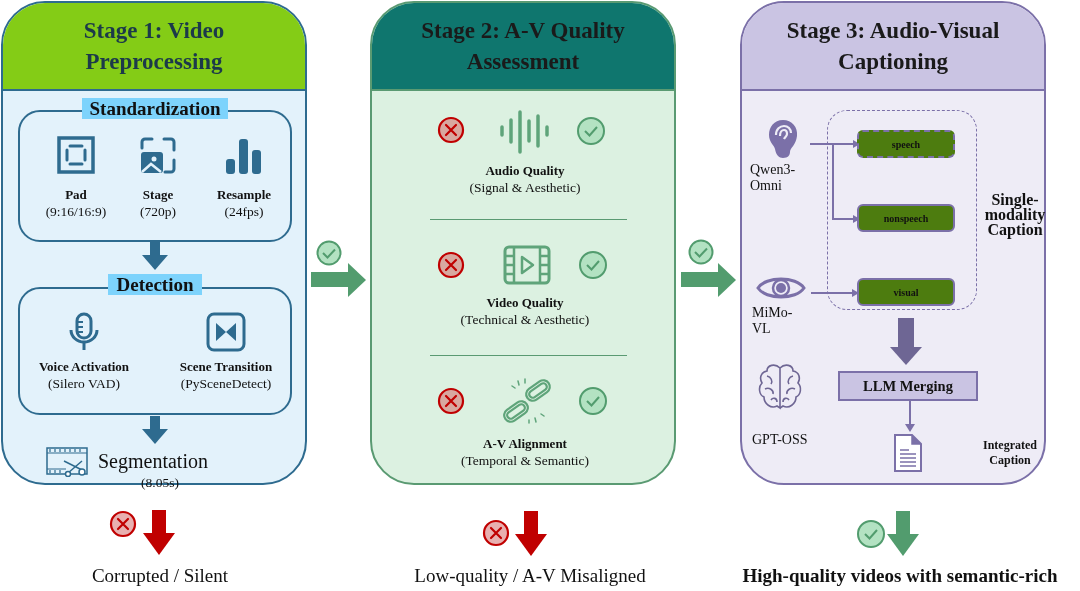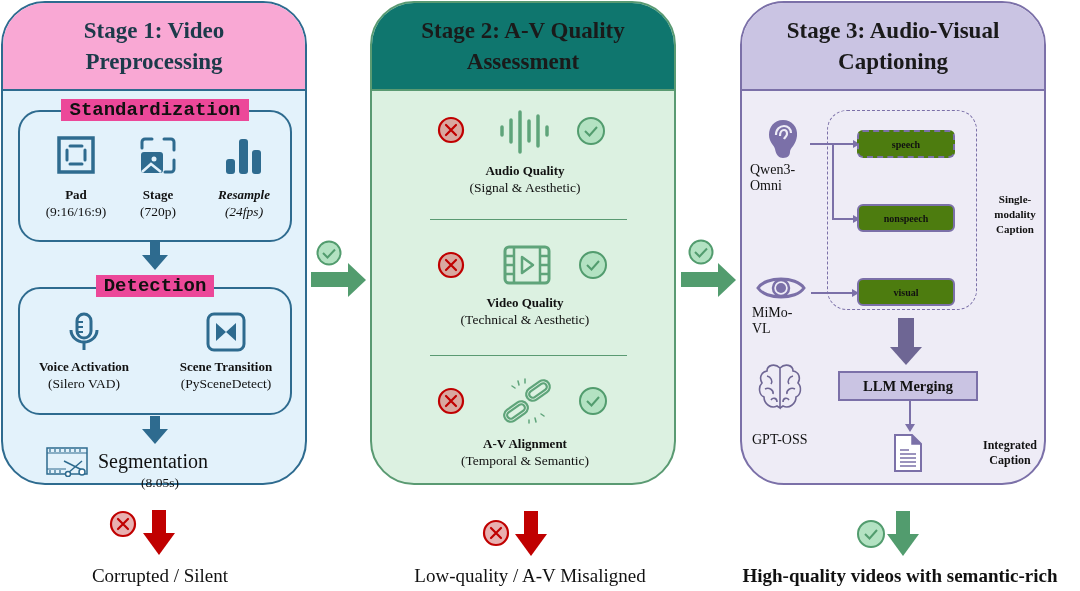--- a/index.html
+++ b/index.html
@@ -1,28 +1,28 @@
 <!DOCTYPE html>
 <html><head>
 <meta charset="utf-8">
 <style>
   html,body{margin:0;padding:0;background:#ffffff;}
   body{width:1080px;height:591px;position:relative;overflow:hidden;font-family:"Liberation Serif","DejaVu Serif",serif;color:#111;}
   .abs{position:absolute;}
   .panel{position:absolute;border-radius:44px;overflow:hidden;box-sizing:border-box;}
   .panel-head{position:absolute;left:0;right:0;top:0;display:flex;align-items:center;justify-content:center;text-align:center;font-weight:bold;font-size:23px;line-height:31px;color:#1a1a1a;}
   .p1{left:1px;top:1px;width:306px;height:484px;border:2.5px solid #2e6b8f;background:#e3f2fb;}
-  .p1 .panel-head{height:86px;background:#f9a8d4;border-bottom:2px solid #2e6b8f;color:#1c3a4a;}
+  .p1 .panel-head{height:86px;background:#84cc16;border-bottom:2px solid #2e6b8f;color:#1c3a4a;}
   .p2{left:370px;top:1px;width:306px;height:484px;border:2.5px solid #5a9a72;background:#dcf1e1;}
   .p2 .panel-head{height:86px;background:#0f766e;border-bottom:2px solid #5a9a72;}
   .p3{left:740px;top:1px;width:306px;height:484px;border:2.5px solid #7b70a8;background:#eeecf6;padding-left:32px;}
   .p3 .panel-head{height:86px;background:#cac4e3;border-bottom:2px solid #7b70a8;}
   .group{position:absolute;border:2px solid #2e6b8f;border-radius:22px;box-sizing:border-box;}
   .group-title{position:absolute;left:0;right:0;text-align:center;font-weight:bold;font-size:19px;}
-  .group-title span{background:#ec4899;padding:0 8px;font-family:Liberation Mono, monospace;}
+  .group-title span{background:#7dd3fc;padding:0 8px;}
   .lbl-b{font-weight:bold;font-size:13px;text-align:center;line-height:17px;}
   .lbl-n{font-size:13.5px;text-align:center;line-height:17px;}
   .col{position:absolute;display:flex;flex-direction:column;align-items:center;}
   .divider{position:absolute;height:1px;background:#5a9a72;}
   .cap-box{position:absolute;border:2px solid #7b70a8;background:#4d7c0f;border-radius:6px;box-sizing:border-box;display:flex;align-items:center;justify-content:center;font-weight:bold;font-size:10px;}
   .small-n{font-size:14px;text-align:left;}
   .bottom-lbl{position:absolute;text-align:center;font-size:19px;}
 </style>
 </head>
 <body>
@@ -47,21 +47,21 @@
 <div class="col" style="left:118px;top:136px;width:80px;">
   <svg width="40" height="40" viewBox="0 0 40 40">
     <path d="M4 12 V6 a3 3 0 0 1 3-3 H14 M26 3 H33 a3 3 0 0 1 3 3 V14 M36 24 V33 a3 3 0 0 1-3 3 H27" fill="none" stroke="#2e6b8f" stroke-width="3" stroke-linecap="round"></path>
     <rect x="3" y="16" width="22" height="21" rx="3" fill="#2e6b8f"></rect>
     <circle cx="16" cy="23" r="2.5" fill="#e3f2fb"></circle>
     <path d="M4 36 L13 28 L23 36" fill="none" stroke="#e3f2fb" stroke-width="2.5"></path>
   </svg>
   <div class="lbl-b" style="margin-top:10px">Stage</div>
   <div class="lbl-n">(720p)</div>
 </div>
-<div class="col" style="left:202px;top:136px;width:84px;font-style:italic;">
+<div class="col" style="left:202px;top:136px;width:84px;">
   <svg width="40" height="40" viewBox="0 0 40 40">
     <rect x="2" y="23" width="9" height="15" rx="3" fill="#2e6b8f"></rect>
     <rect x="15" y="3" width="9" height="35" rx="3" fill="#2e6b8f"></rect>
     <rect x="28" y="14" width="9" height="24" rx="3" fill="#2e6b8f"></rect>
   </svg>
   <div class="lbl-b" style="margin-top:10px">Resample</div>
   <div class="lbl-n">(24fps)</div>
 </div>
 
 <svg class="abs" style="left:140px;top:242px" width="30" height="30">
@@ -242,21 +242,21 @@
 <svg class="abs" style="left:810px;top:136px" width="50" height="90">
   <path d="M0 8 H44" stroke="#7b70a8" stroke-width="2"></path>
   <polygon points="43,4 50,8 43,12" fill="#7b70a8"></polygon>
   <path d="M23 8 V83 H44" fill="none" stroke="#7b70a8" stroke-width="2"></path>
   <polygon points="43,79 50,83 43,87" fill="#7b70a8"></polygon>
 </svg>
 
 <div class="cap-box" style="left:857px;top:130px;width:98px;height:28px;border-style:dashed;">speech</div>
 <div class="cap-box" style="left:857px;top:204px;width:98px;height:28px;">nonspeech</div>
 
-<div class="abs lbl-b" style="left:980px;top:192px;width:70px;font-size:11px;line-height:15px;">Single-modality Caption</div>
+<div class="abs lbl-b" style="left:980px;top:192px;width:70px;font-size:16px;line-height:15px;">Single-modality Caption</div>
 
 <svg class="abs" style="left:756px;top:273px" width="50" height="30" viewBox="0 0 50 30">
   <path d="M2 15 C10 3 40 3 48 15 C40 27 10 27 2 15 Z" fill="none" stroke="#7b70a8" stroke-width="3"></path>
   <circle cx="25" cy="15" r="8" fill="none" stroke="#7b70a8" stroke-width="2.5"></circle>
   <circle cx="25" cy="15" r="5" fill="#7b70a8"></circle>
 </svg>
 <div class="abs small-n" style="left:752px;top:305px;width:58px;">MiMo-VL</div>
 <svg class="abs" style="left:811px;top:287px" width="48" height="12">
   <path d="M0 6 H42" stroke="#7b70a8" stroke-width="2"></path>
     <polygon points="41,2 48,6 41,10" fill="#7b70a8"></polygon>

